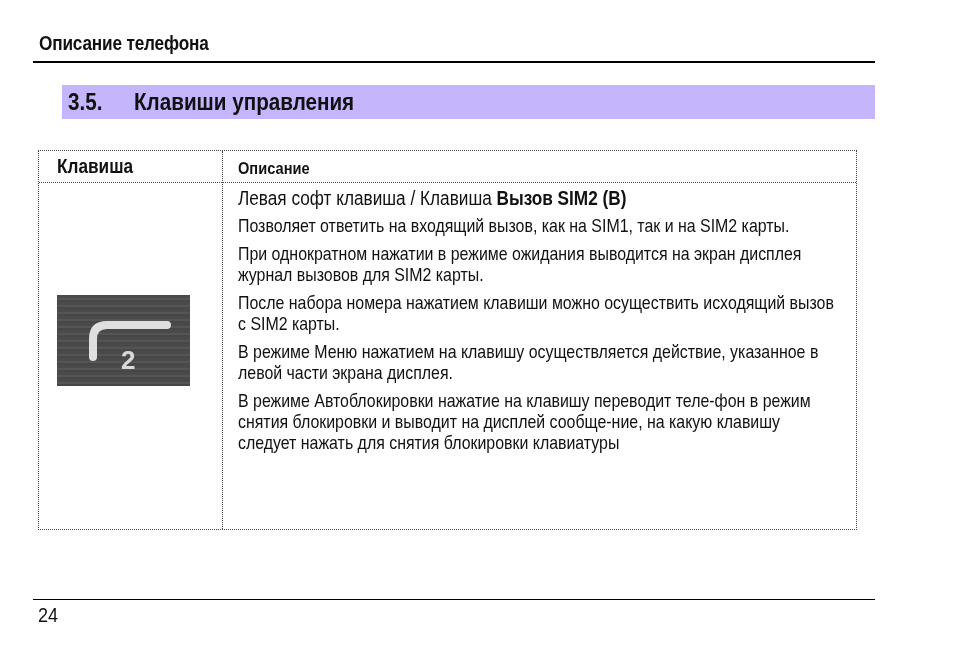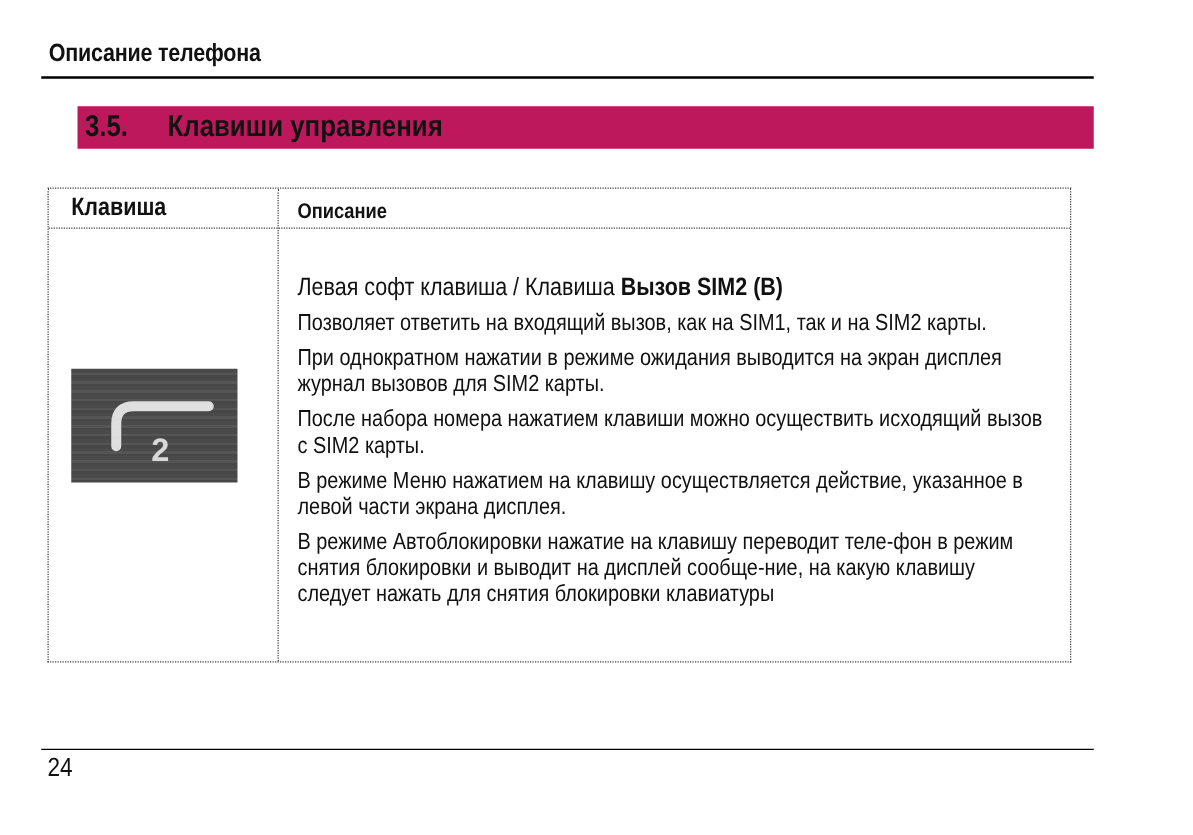--- a/index.html
+++ b/index.html
@@ -1,36 +1,36 @@
 <!DOCTYPE html>
 <html><head>
 <meta charset="utf-8">
 <style>
   html, body { margin:0; padding:0; background:#ffffff; }
   body { width:954px; height:668px; position:relative; overflow:hidden;
          font-family:"Liberation Sans", sans-serif; color:#111; }
   .running-head { position:absolute; left:39px; top:32px; font-size:20px; font-weight:bold;
                   transform:scaleX(0.86); transform-origin:left top; letter-spacing:-0.2px; }
   .head-rule { position:absolute; left:33px; top:61px; width:842px; height:2px; background:#000; }
-  .section-bar { position:absolute; left:62px; top:85px; width:813px; height:34px; background:#be185d; }
+  .section-bar { position:absolute; left:62px; top:85px; width:813px; height:34px; background:#c4b5fd; }
   .section-num { position:absolute; left:6px; top:3px; font-size:24px; font-weight:bold;
                  transform:scaleX(0.86); transform-origin:left top; }
   .section-title { position:absolute; left:72px; top:3px; font-size:24px; font-weight:bold;
                    transform:scaleX(0.86); transform-origin:left top; white-space:nowrap; }
   .tbl { position:absolute; left:38px; top:150px; width:819px; height:380px;
          border:1px dotted #444; box-sizing:border-box; }
   .col-div { position:absolute; left:183px; top:0; width:0; height:100%; border-left:1px dotted #444; }
   .hdr-div { position:absolute; left:0; top:31px; width:100%; height:0; border-top:1px dotted #444; }
   .th-key { position:absolute; left:18px; top:4px; font-size:20px; font-weight:bold;
             transform:scaleX(0.86); transform-origin:left top; }
   .th-desc { position:absolute; left:199px; top:8px; font-size:17px; font-weight:bold;
              transform:scaleX(0.86); transform-origin:left top; }
   .key-img { position:absolute; left:18px; top:144px; width:133px; height:91px;
              background:repeating-linear-gradient(180deg,#4a4a4a 0 3px,#555 3px 5px,#474747 5px 7px); }
-  .desc { position:absolute; left:199px; top:34px; width:640px;margin-top:32px; }
+  .desc { position:absolute; left:199px; top:34px; width:640px; }
   .desc-title { font-size:20px; line-height:26px; white-space:nowrap;
                 transform:scaleX(0.86); transform-origin:left top; }
   .desc-title b { font-weight:bold; }
   .para { font-size:18.5px; line-height:21px; margin-top:7px; width:700px;
           transform:scaleX(0.86); transform-origin:left top; }
   .foot-rule { position:absolute; left:33px; top:599px; width:842px; height:1px; background:#000; }
   .page-num { position:absolute; left:38px; top:603px; font-size:21px;
               transform:scaleX(0.86); transform-origin:left top; }
 </style>
 </head>

